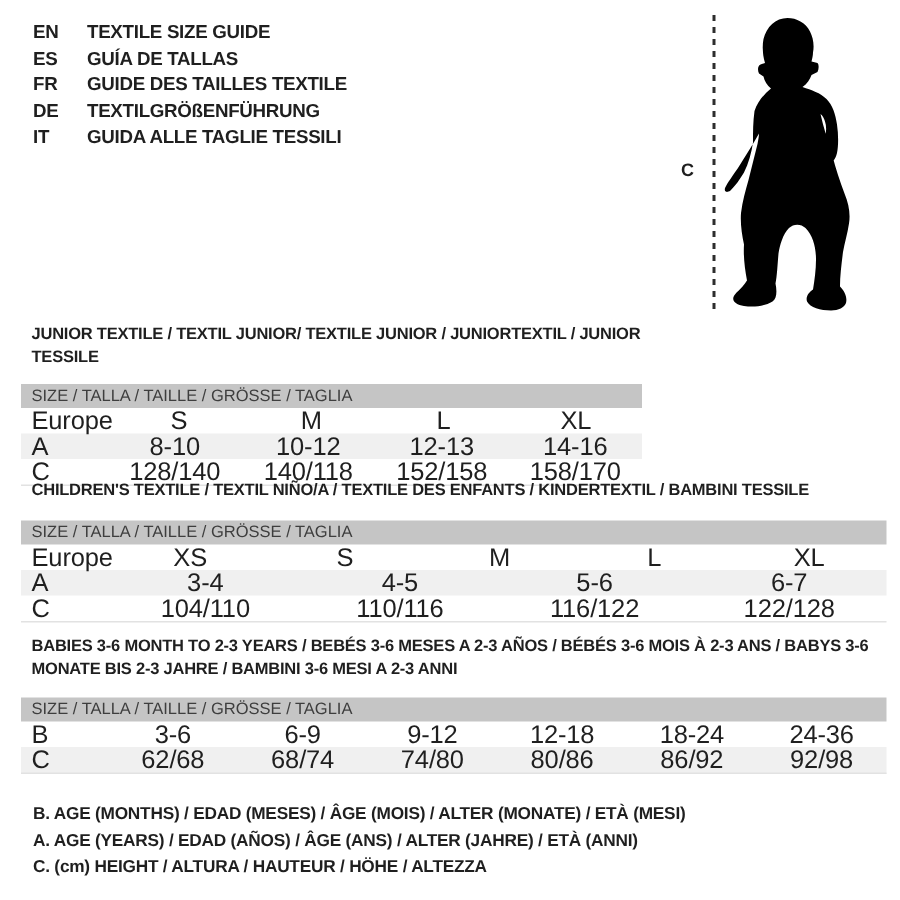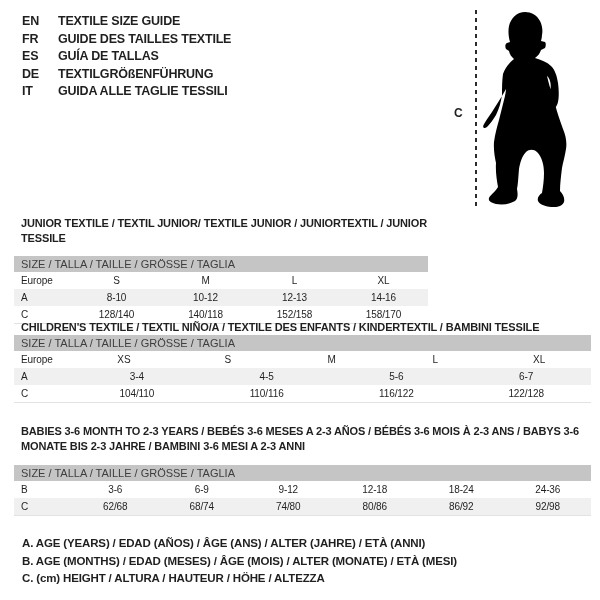--- a/index.html
+++ b/index.html
@@ -30,55 +30,55 @@
   .size-table-section { position:absolute; left:14px; }
   .sec-0 { top:216px; width:414px; }
   .sec-1 { top:320px; width:577px; }
   .sec-2 { top:424px; width:577px; }
 
   .section-title {
     font-weight:bold; font-size:11px; line-height:15px;
     letter-spacing:-0.15px; padding-left:7px;
   }
   .sec-0 .section-title { margin-bottom:10px; }
-  .sec-1 .section-title { }
+  .sec-1 .section-title { margin-bottom:12px; }
   .sec-2 .section-title { margin-bottom:11px; }
 
   .size-bar {
     background:#c5c5c5; color:#3e3e3e;
     font-weight:normal; font-size:11px;
     height:16px; line-height:16px; padding-left:7px;
   }
-  .trow { display:flex; height:17px; line-height:17px; font-size:10px; letter-spacing:-0.1px; }
+  .trow { display:flex; height:17px; line-height:17px; font-size:17px; letter-spacing:-0.1px;justify-content:flex-end; }
   .trow.shaded { background:#f0f0f0; }
   .trow:last-child { border-bottom:1px solid #e2e2e2; }
   .cell.label { flex:0 0 51px; padding-left:7px; }
   .cell.val { flex:1; text-align:center; }
 
   
   .footnotes { position:absolute; left:22px; top:535px; }
   .footnote { font-weight:bold; font-size:11.5px; line-height:17.5px; letter-spacing:-0.15px; }
 </style>
 </head>
 <body>
 
 <div class="canvas">
 
   <div class="lang-block" id="langBlock">
       <div class="lang-row">
         <div class="lang-code">EN</div>
         <div class="lang-title">TEXTILE SIZE GUIDE</div>
       </div>
       <div class="lang-row">
+        <div class="lang-code">ES</div>
+        <div class="lang-title">GUÍA DE TALLAS</div>
+      </div>
+      <div class="lang-row">
         <div class="lang-code">FR</div>
         <div class="lang-title">GUIDE DES TAILLES TEXTILE</div>
-      </div>
-      <div class="lang-row">
-        <div class="lang-code">ES</div>
-        <div class="lang-title">GUÍA DE TALLAS</div>
       </div>
       <div class="lang-row">
         <div class="lang-code">DE</div>
         <div class="lang-title">TEXTILGRÖßENFÜHRUNG</div>
       </div>
       <div class="lang-row">
         <div class="lang-code">IT</div>
         <div class="lang-title">GUIDA ALLE TAGLIE TESSILI</div>
       </div>
     </div>
@@ -211,18 +211,18 @@
         <div class="cell val">62/68</div>
         <div class="cell val">68/74</div>
         <div class="cell val">74/80</div>
         <div class="cell val">80/86</div>
         <div class="cell val">86/92</div>
         <div class="cell val">92/98</div>
       </div>
     </div>
 
   <div class="footnotes" id="footnotes">
+      <div class="footnote">B. AGE (MONTHS) / EDAD (MESES) / ÂGE (MOIS) / ALTER (MONATE) / ETÀ (MESI)</div>
       <div class="footnote">A. AGE (YEARS) / EDAD (AÑOS) / ÂGE (ANS) / ALTER (JAHRE) / ETÀ (ANNI)</div>
-      <div class="footnote">B. AGE (MONTHS) / EDAD (MESES) / ÂGE (MOIS) / ALTER (MONATE) / ETÀ (MESI)</div>
       <div class="footnote">C. (cm) HEIGHT / ALTURA / HAUTEUR / HÖHE / ALTEZZA</div>
     </div>
 
 </div>
 
 </body></html>

